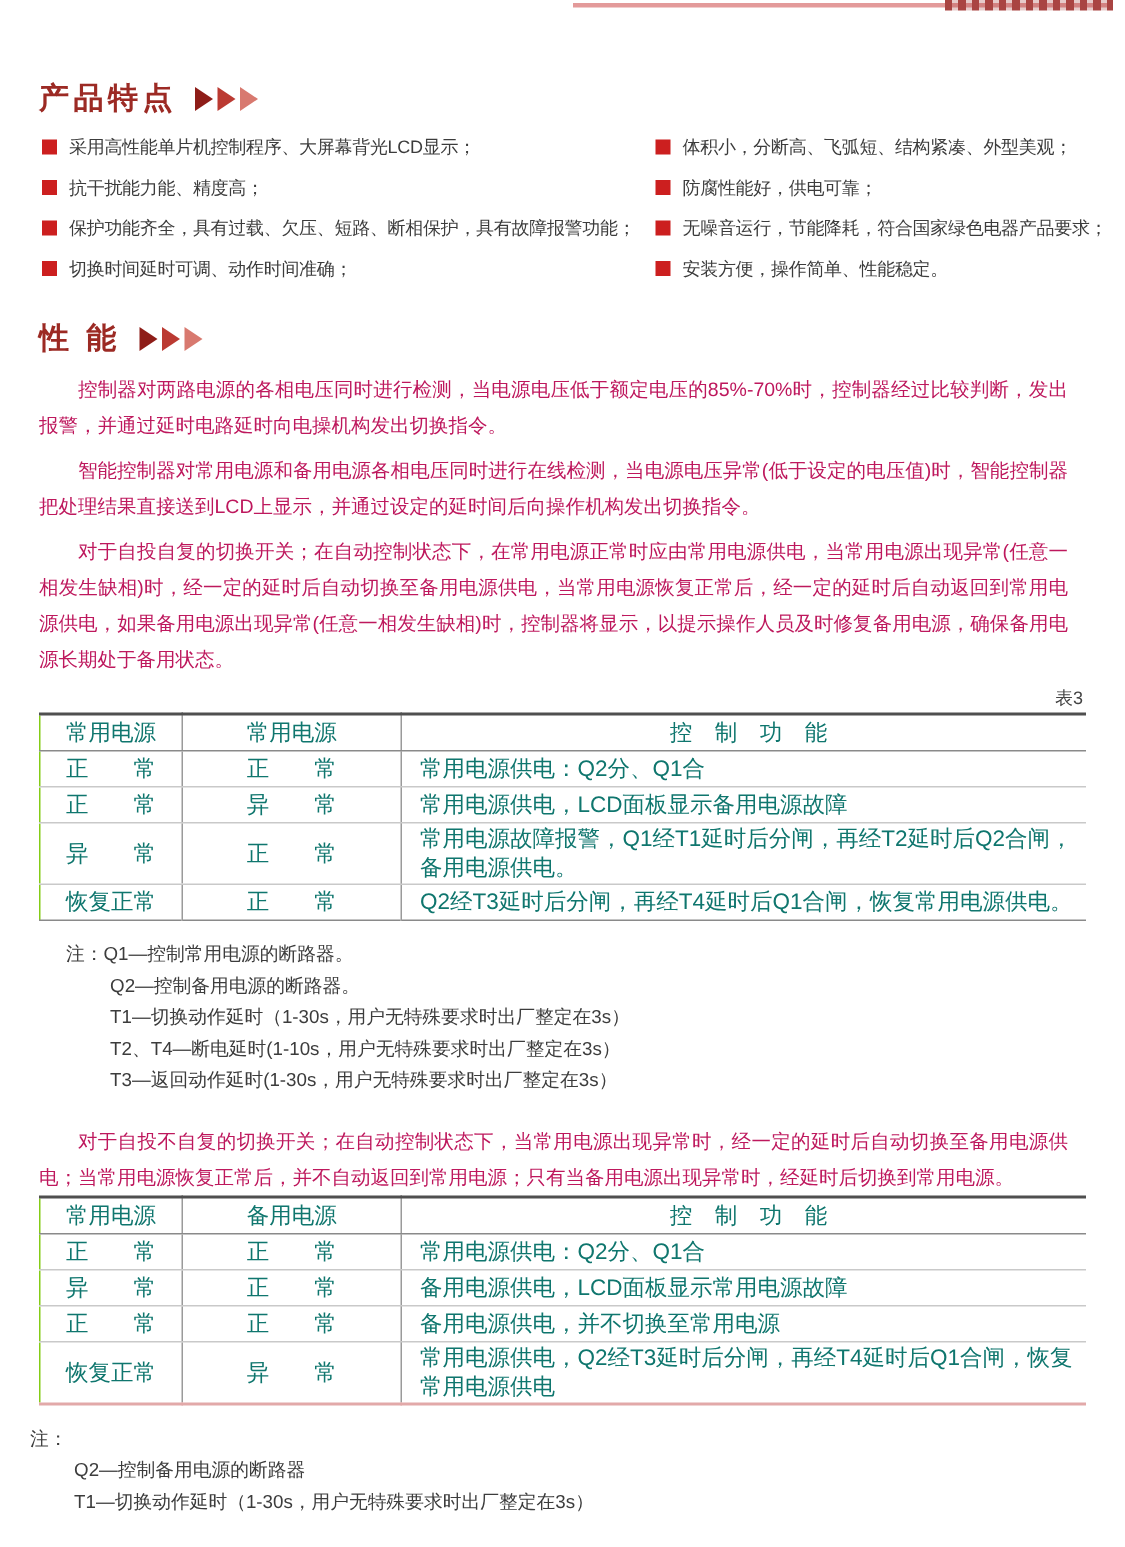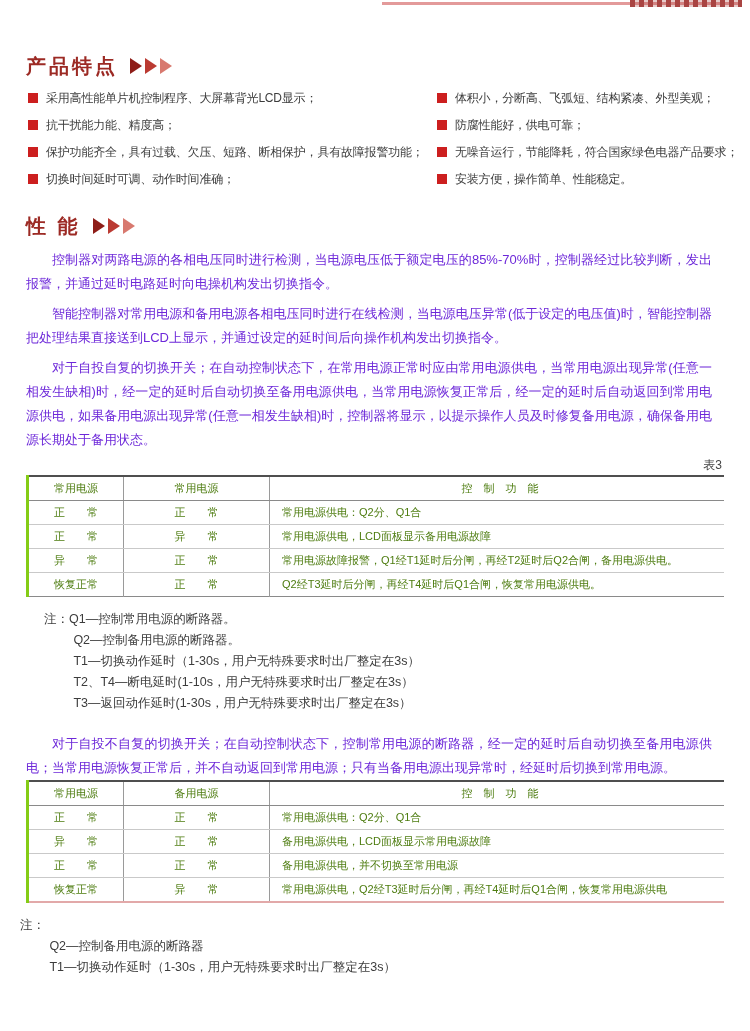--- a/index.html
+++ b/index.html
@@ -48,29 +48,29 @@
   .bullet {
     display:flex; align-items:flex-start;
     margin-bottom:10px; font-size:12px; letter-spacing:-0.2px;
     line-height:17px; white-space:nowrap; color:#3c3c3c;
   }
   .sq { width:10px; height:10px; background:#cc1f1f; margin:3px 8px 0 2px; flex:none; }
 
   
   .para {
     margin:6px 12px 0 0; font-size:13px; line-height:24px;
-    text-align:justify; text-indent:2em; color:#6d28d9;
+    text-align:justify; text-indent:2em; color:#be185d;
   }
   .para.first { margin-top:10px; }
 
   
   .table-label { text-align:right; font-size:12px; color:#444; margin:6px 2px 2px 0; line-height:15px; }
   table.ctrl {
-    width:100%; border-collapse:collapse; font-size:11px; color:#4d7c0f;
-    border-top:2px solid #4f4f4f; border-left:3px solid #84cc16;
+    width:100%; border-collapse:collapse; font-size:15px; color:#0f766e;
+    border-top:2px solid #4f4f4f; border-left:1px solid #84cc16;
   }
   table.ctrl.t3 { border-bottom:1px solid #8a8a8a; }
   table.ctrl.t4 { border-bottom:2px solid #e2a9a9; }
   table.ctrl th, table.ctrl td {
     height:21px; padding:1px 6px; font-weight:normal;
     border-bottom:1px solid #c9c9c9;
   }
   table.ctrl tr:last-child td { border-bottom:none; }
   table.ctrl th { border-bottom:1px solid #8a8a8a; }
   .c1 { width:82px; text-align:center; }
@@ -199,21 +199,21 @@
           <span>T1—切换动作延时（1-30s，用户无特殊要求时出厂整定在3s）</span>
         </div>
       <div class="note-row indent">
           <span>T2、T4—断电延时(1-10s，用户无特殊要求时出厂整定在3s）</span>
         </div>
       <div class="note-row indent">
           <span>T3—返回动作延时(1-30s，用户无特殊要求时出厂整定在3s）</span>
         </div>
     </div>
 
-    <p class="para" style="margin-top:18px;">对于自投不自复的切换开关；在自动控制状态下，控制常用电源的断路器，经一定的延时后自动切换至备用电源供电；当常用电源恢复正常后，并不自动返回到常用电源；只有当备用电源出现异常时，经延时后切换到常用电源。</p>
+    <p class="para" style="margin-top:18px;">对于自投不自复的切换开关；在自动控制状态下，当常用电源出现异常时，经一定的延时后自动切换至备用电源供电；当常用电源恢复正常后，并不自动返回到常用电源；只有当备用电源出现异常时，经延时后切换到常用电源。</p>
 
     <table class="ctrl t4">
       <tbody>
           <tr>
         <th class="c1">常用电源</th>
         <th class="c2">备用电源</th>
         <th class="c3">控　制　功　能</th>
       </tr>
       <tr>
         <td class="c1">正　　常</td>

